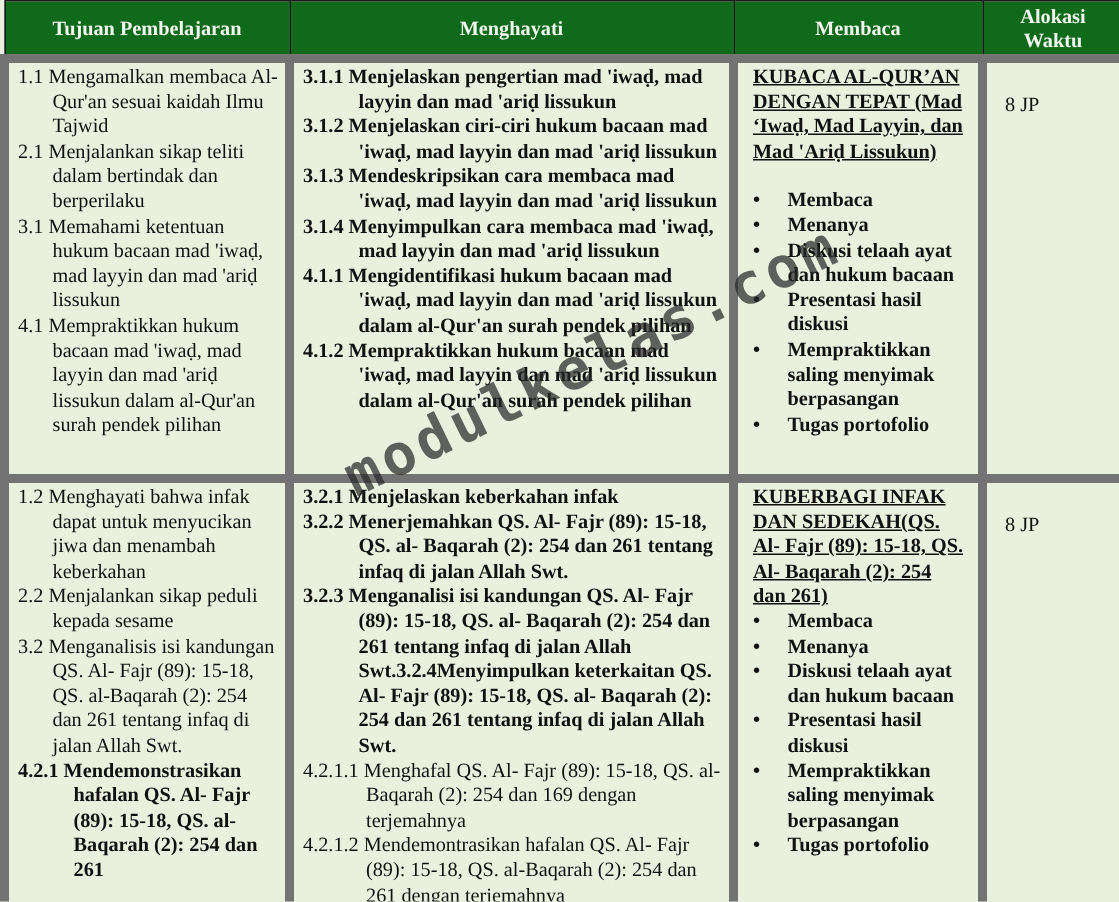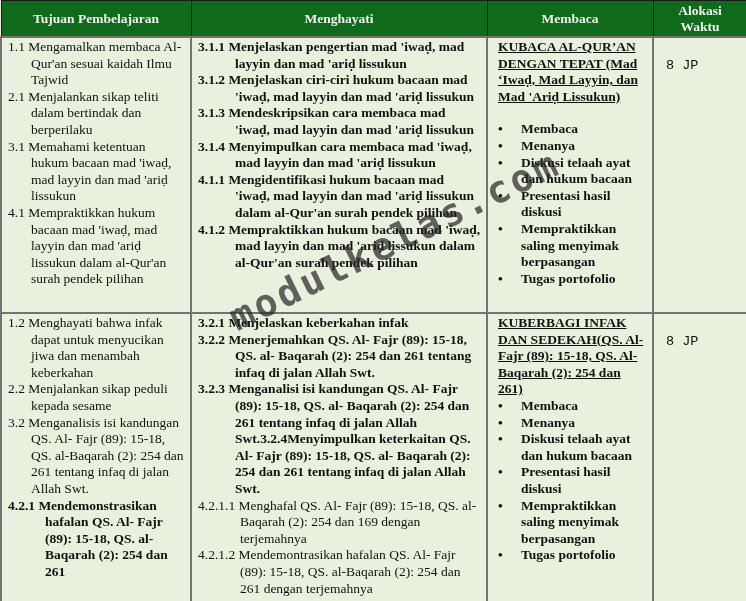--- a/index.html
+++ b/index.html
@@ -26,40 +26,40 @@
     font-size: 13.5px;
     line-height: 16px;
     height: 35px;
     padding: 0 4px;
     border: 1px solid #1a1a1a;
     text-align: center;
     vertical-align: middle;
   }
   td {
     background: #e9f1de;
-    border: 2px solid #737373;
+    border: 6px solid #737373;
     vertical-align: top;
     font-size: 13.5px;
     line-height: 16.6px;
     padding: 1px 4px 0 6px;
     margin-top: 40px;
   }
   tr.r1 td { height: 273px; }
   tr.r2 td { height: 289px; }
   .item { padding-left: 23px; text-indent: -23px; }
   .ind { padding-left: 37px; text-indent: -37px; font-weight: bold; }
   .ind4 { padding-left: 42px; text-indent: -42px; }
   .mat-title { font-weight: bold; padding: 0 4px 0 4px; text-decoration: underline; }
   .mat-gap { height: 16px; }
   ul { margin: 0; padding: 0; list-style: none; font-weight: bold; }
   ul li { position: relative; padding-left: 27px; }
   ul li::before {
     content: "\2022"; position: absolute; left: 4px; top: 0;
   }
-  .alloc { padding: 19px 0 0 6px; font-family: Liberation Mono, monospace; }
+  .alloc { padding: 19px 0 0 6px; }
   .watermark {
     position: absolute;
     left: 222px; top: 300px;
     transform: rotate(-26deg);
     transform-origin: left top;
     font-family: "DejaVu Sans Mono", "Liberation Mono", monospace;
     font-size: 38px;
     font-weight: bold;
     letter-spacing: 3px;
     color: rgba(40,40,40,0.72);

